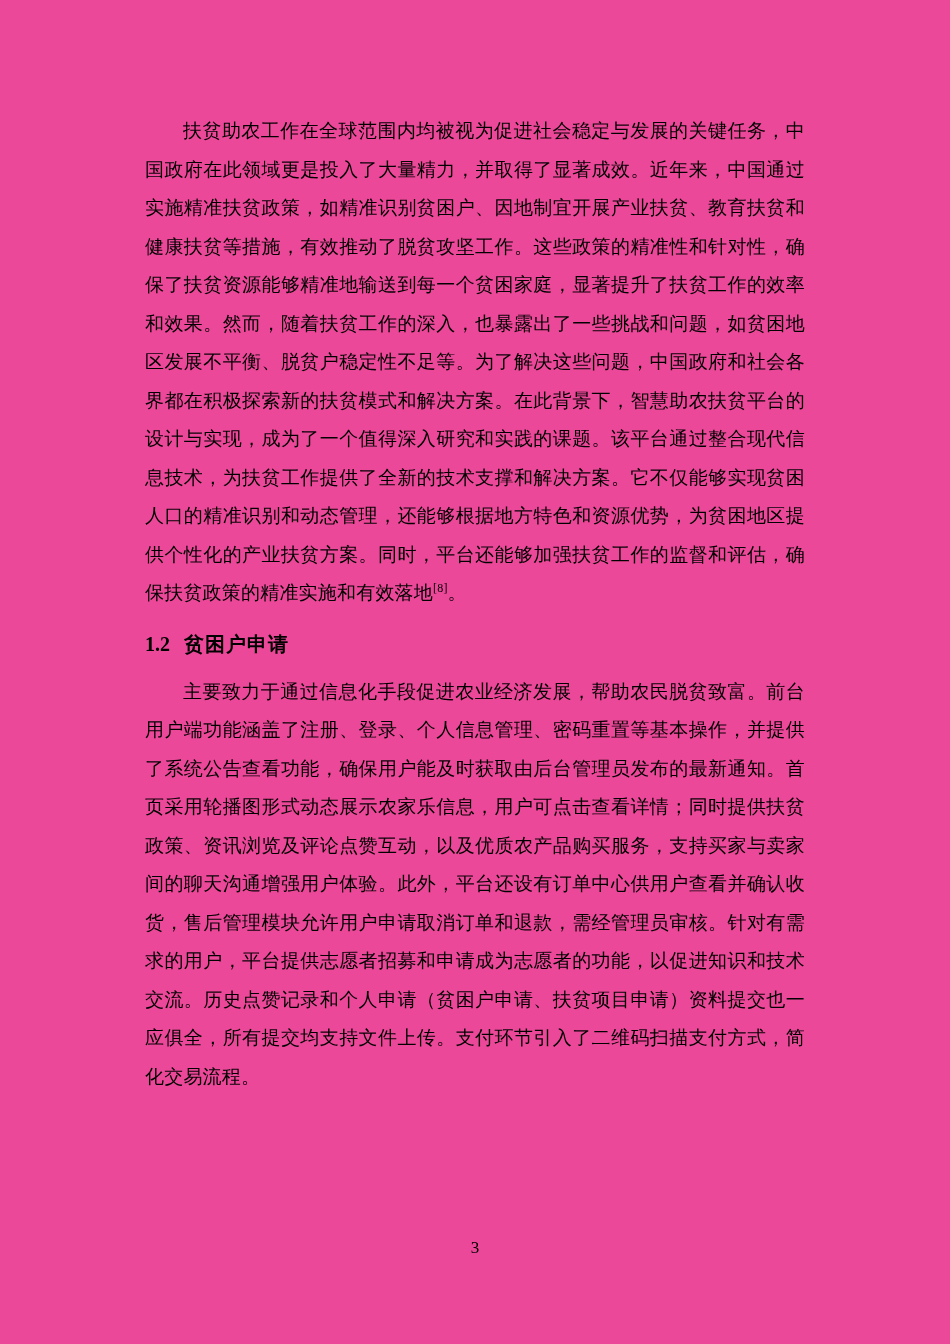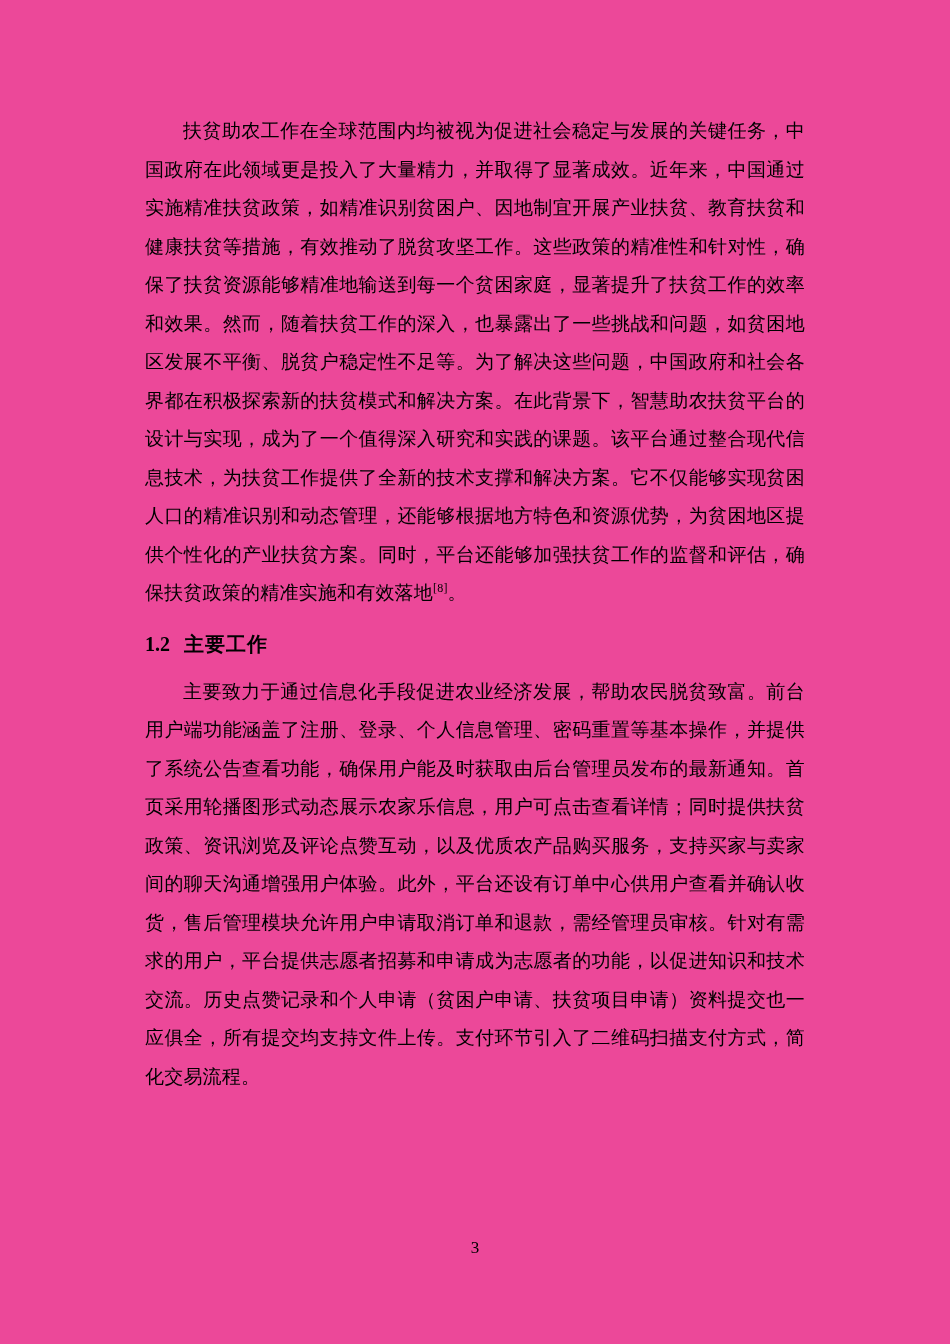--- a/index.html
+++ b/index.html
@@ -64,20 +64,20 @@
   }
 </style>
 </head>
 <body>
 
 <div class="page">
   <div class="content">
 
     <p class="body-para"><span>扶贫助农工作在全球范围内均被视为促进社会稳定与发展的关键任务，中国政府在此领域更是投入了大量精力，并取得了显著成效。近年来，中国通过实施精准扶贫政策，如精准识别贫困户、因地制宜开展产业扶贫、教育扶贫和健康扶贫等措施，有效推动了脱贫攻坚工作。这些政策的精准性和针对性，确保了扶贫资源能够精准地输送到每一个贫困家庭，显著提升了扶贫工作的效率和效果。然而，随着扶贫工作的深入，也暴露出了一些挑战和问题，如贫困地区发展不平衡、脱贫户稳定性不足等。为了解决这些问题，中国政府和社会各界都在积极探索新的扶贫模式和解决方案。在此背景下，智慧助农扶贫平台的设计与实现，成为了一个值得深入研究和实践的课题。该平台通过整合现代信息技术，为扶贫工作提供了全新的技术支撑和解决方案。它不仅能够实现贫困人口的精准识别和动态管理，还能够根据地方特色和资源优势，为贫困地区提供个性化的产业扶贫方案。同时，平台还能够加强扶贫工作的监督和评估，确保扶贫政策的精准实施和有效落地</span><sup class="citation">[8]</sup><span>。</span></p>
 
-    <h2 class="section-heading"><span class="section-number">1.2</span><span class="section-title">主要工作</span></h2>
+    <h2 class="section-heading"><span class="section-number">1.2</span><span class="section-title">贫困户申请</span></h2>
 
     <p class="body-para">主要致力于通过信息化手段促进农业经济发展，帮助农民脱贫致富。前台用户端功能涵盖了注册、登录、个人信息管理、密码重置等基本操作，并提供了系统公告查看功能，确保用户能及时获取由后台管理员发布的最新通知。首页采用轮播图形式动态展示农家乐信息，用户可点击查看详情；同时提供扶贫政策、资讯浏览及评论点赞互动，以及优质农产品购买服务，支持买家与卖家间的聊天沟通增强用户体验。此外，平台还设有订单中心供用户查看并确认收货，售后管理模块允许用户申请取消订单和退款，需经管理员审核。针对有需求的用户，平台提供志愿者招募和申请成为志愿者的功能，以促进知识和技术交流。历史点赞记录和个人申请（贫困户申请、扶贫项目申请）资料提交也一应俱全，所有提交均支持文件上传。支付环节引入了二维码扫描支付方式，简化交易流程。</p>
 
   </div>
 
   <div class="page-number">3</div>
 </div>
 
 </body></html>

